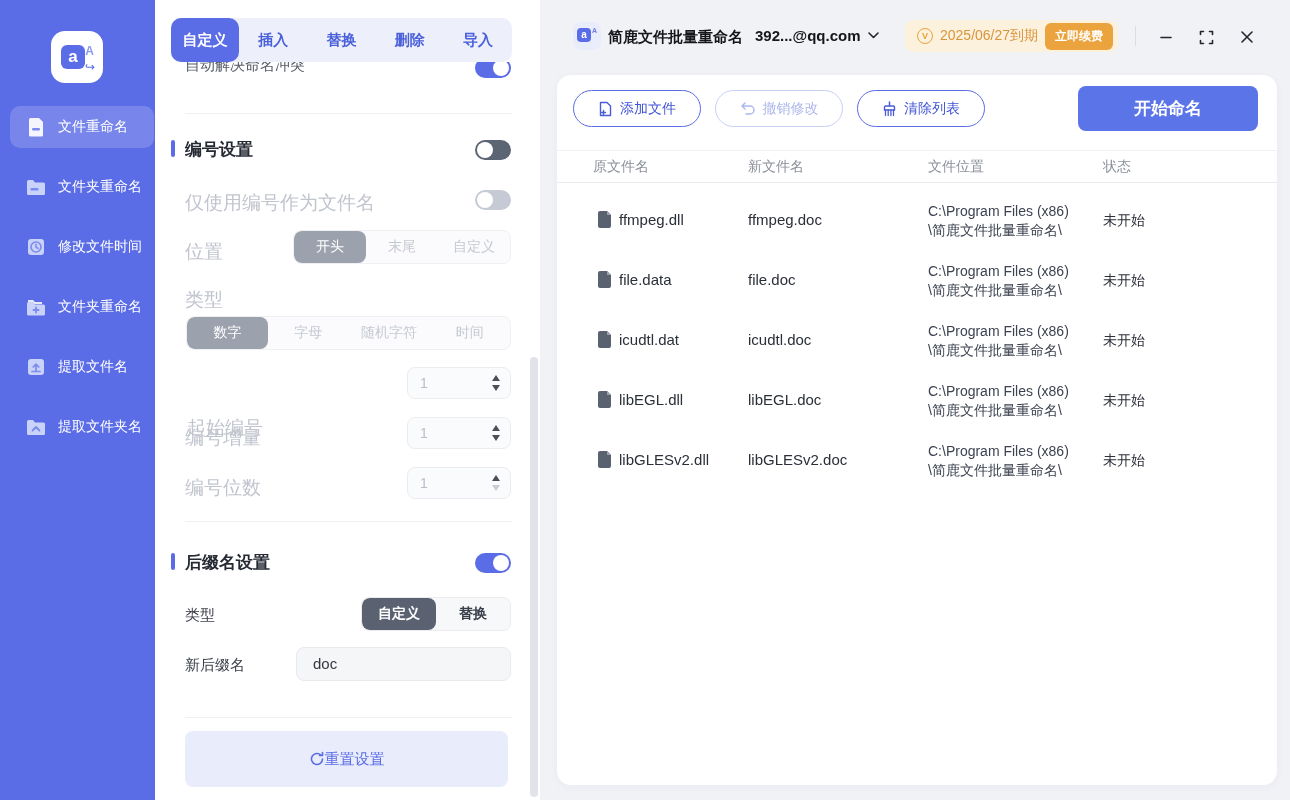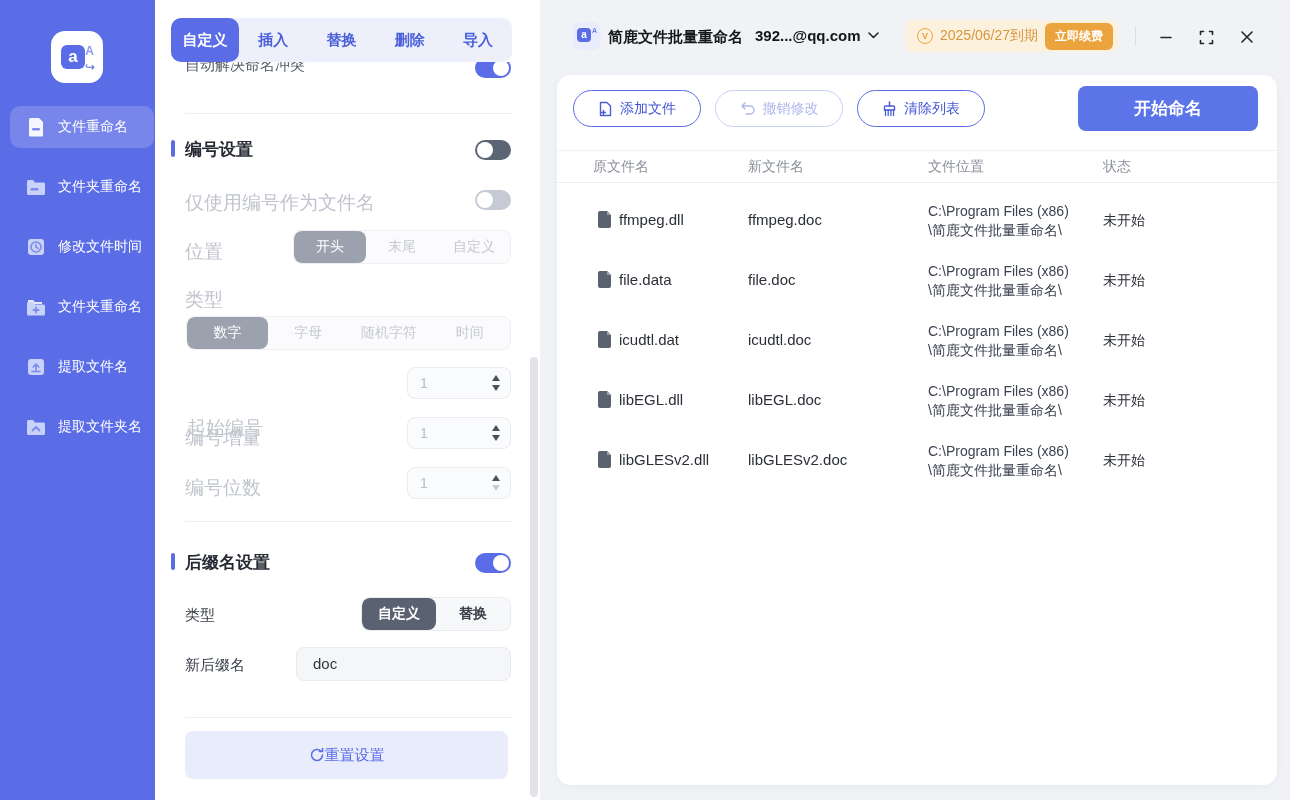--- a/index.html
+++ b/index.html
@@ -41,21 +41,21 @@
   .seg.en { background:#f7f8fa; border-color:#ececef; }
   .seg.en .opt { color:#3a3f49; font-weight:bold; }
   .seg.en .opt.sel-dark { background:#5a6170; color:#fff; }
   .spin { position:absolute; left:252px; width:104px; height:32px; background:#fafbfc; border:1px solid #ececf0; border-radius:8px; display:flex; align-items:center; }
   .spin .val { flex:1; padding-left:12px; font-size:14px; color:#b9bdc7; }
   .spin .arrows { display:flex; flex-direction:column; gap:4px; padding-right:10px; cursor:pointer; }
   .tri-up { width:0; height:0; border-left:4px solid transparent; border-right:4px solid transparent; border-bottom:6px solid #4a4f5a; }
   .tri-dn { width:0; height:0; border-left:4px solid transparent; border-right:4px solid transparent; border-top:6px solid #4a4f5a; }
   .tri-dn.lt { border-top-color:#c9ccd4; }
   .text-input { position:absolute; background:#f5f6f8; border:1px solid #e9e9ee; border-radius:8px; font-size:15px; color:#33363e; padding-left:16px; font-family:"Liberation Sans",sans-serif; }
-  .reset-btn { position:absolute; left:30px; width:323px; height:48px; background:#e9edfb; border:none; border-radius:8px; color:#5b6ce7; font-size:15px; display:flex; align-items:center; justify-content:center; cursor:pointer; font-family:"Liberation Sans",sans-serif; }
+  .reset-btn { position:absolute; left:30px; width:323px; height:56px; background:#e9edfb; border:none; border-radius:8px; color:#5b6ce7; font-size:15px; display:flex; align-items:center; justify-content:center; cursor:pointer; font-family:"Liberation Sans",sans-serif; }
   .sb-thumb { position:absolute; right:2px; top:357px; width:8px; height:440px; background:#e2e3ea; border-radius:4px; }
   
   .main { position:absolute; left:540px; top:0; width:750px; height:800px; background:#f1f2f6; }
   .titlebar { position:absolute; left:0; top:0; right:0; height:75px; display:flex; align-items:center; }
   .mini-logo { position:absolute; left:33px; top:22px; width:28px; height:28px; background:#e9ecfb; border-radius:8px; }
   .mini-logo .ml-a { position:absolute; left:4px; top:6px; width:14px; height:14px; background:#5b6ce7; border-radius:4px; color:#fff; font-size:10px; font-weight:bold; text-align:center; line-height:14px; }
   .mini-logo .ml-A { position:absolute; right:4px; top:5px; font-size:7px; color:#6e7ce9; font-weight:bold; }
   .app-title { position:absolute; left:68px; top:28px; font-size:15px; font-weight:bold; color:#14161a; }
   .account { position:absolute; left:215px; top:27px; font-size:15px; font-weight:bold; color:#14161a; cursor:pointer; display:flex; align-items:center; gap:7px; }
   .license { position:absolute; left:365px; top:20px; width:213px; height:32px; background:#fcf1dd; border-radius:8px; display:flex; align-items:center; padding:0 6px 0 12px; gap:7px; }

